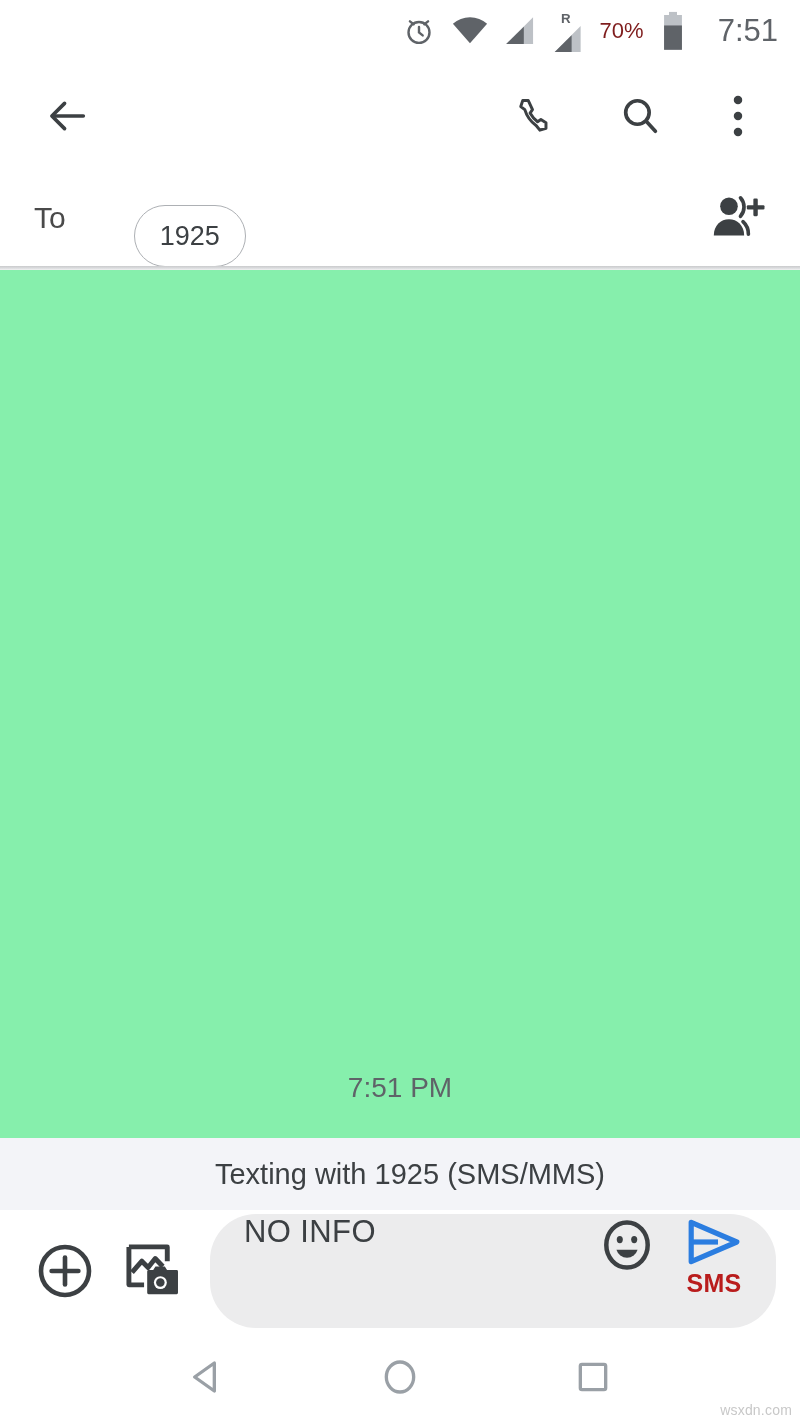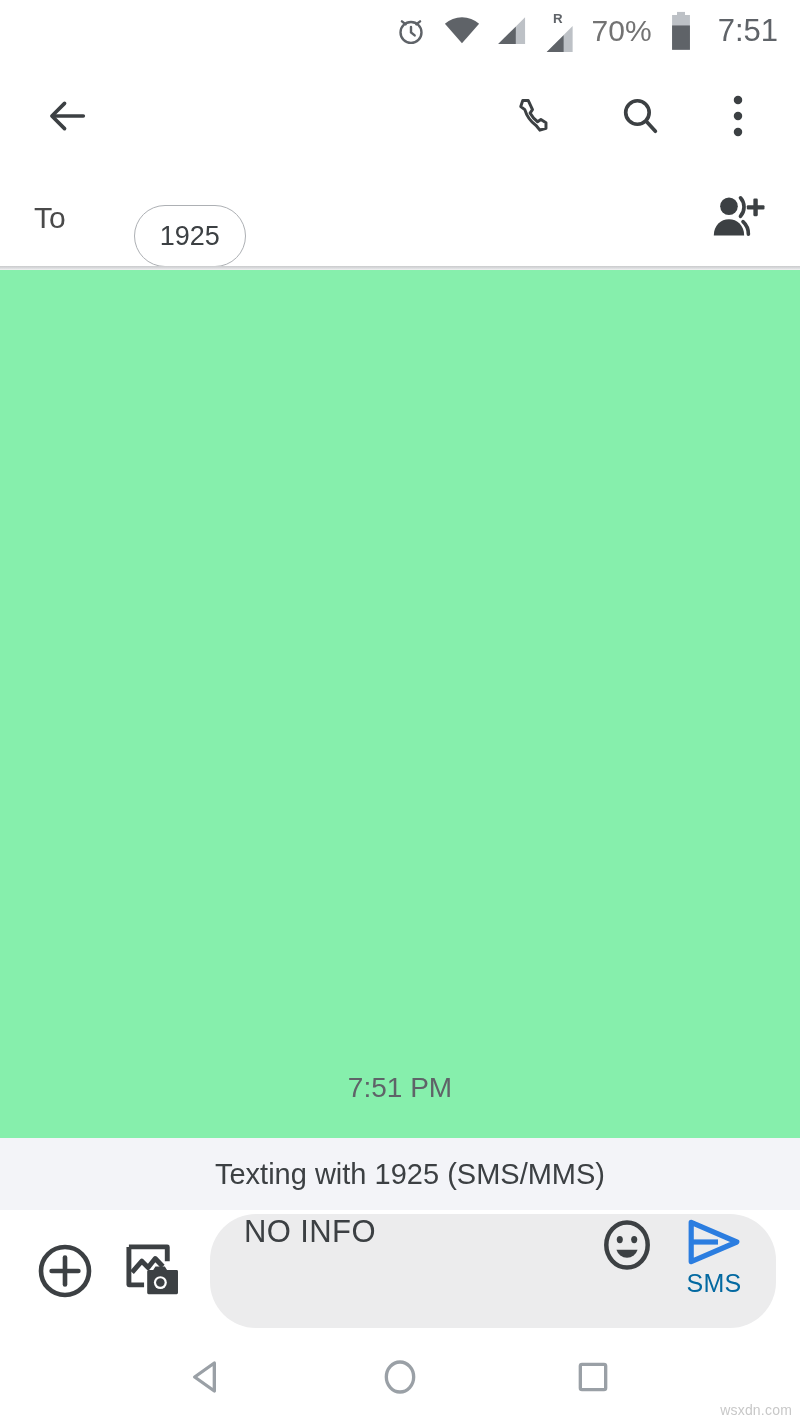--- a/index.html
+++ b/index.html
@@ -23,30 +23,30 @@
     flex: 0 0 62px;
     display: flex;
     align-items: center;
     justify-content: flex-end;
     padding-right: 22px;
     gap: 16px;
     background: #ffffff;
   }
   .status-icon { display: flex; align-items: center; justify-content: center; }
   .battery-pct {
-    font-size: 30px;
-    color: #737373;
+    font-size: 22px;
+    color: #7f1d1d;
     letter-spacing: 0px;
     font-weight: 400;
   }
   .status-clock {
     font-size: 31px;
     color: #5f6368;
     letter-spacing: 0px;
-    margin-left: 8px;
+    margin-left: 16px;
   }
 
   
   .app-bar {
     height: 108px;
     flex: 0 0 108px;
     display: flex;
     align-items: center;
     padding: 0 28px 0 34px;
     background: #ffffff;
@@ -167,22 +167,22 @@
     height: 86px;
     display: flex;
     flex-direction: column;
     align-items: center;
     justify-content: center;
     flex: 0 0 auto;
     padding-right: 4px;
   }
   .send-label {
     font-size: 25px;
-    font-weight: 400;
-    color: #0369a1;
+    font-weight: 700;
+    color: #b91c1c;
     line-height: 1;
     margin-top: 1px;
     letter-spacing: 0.3px;
   }
 
   
   .nav-bar {
     flex: 0 0 90px;
     background: #ffffff;
     display: flex;

